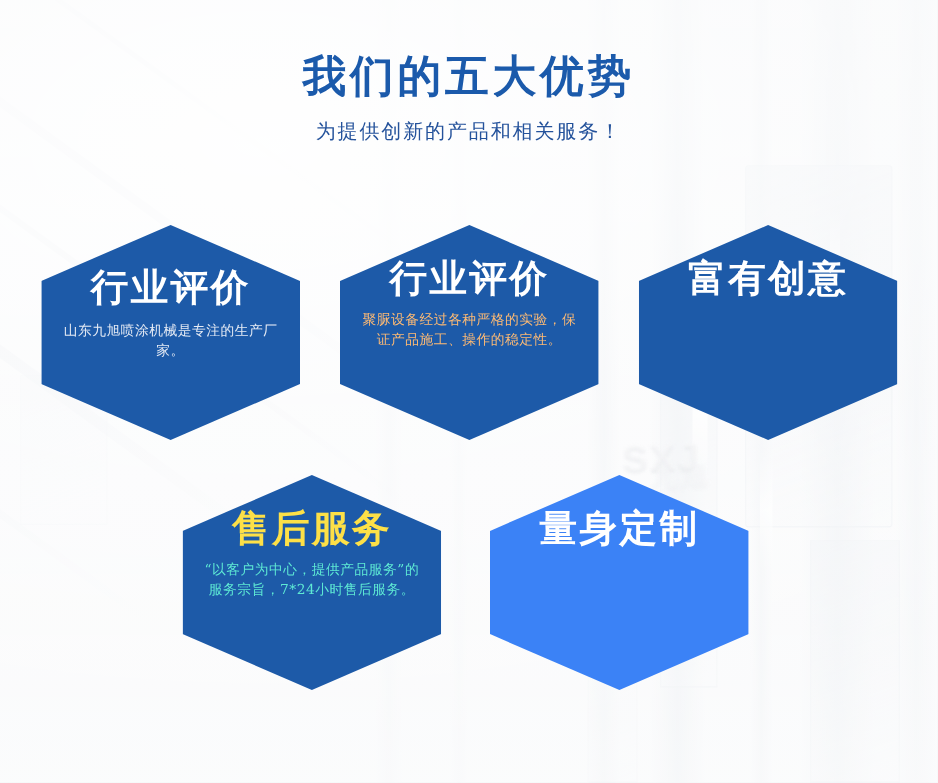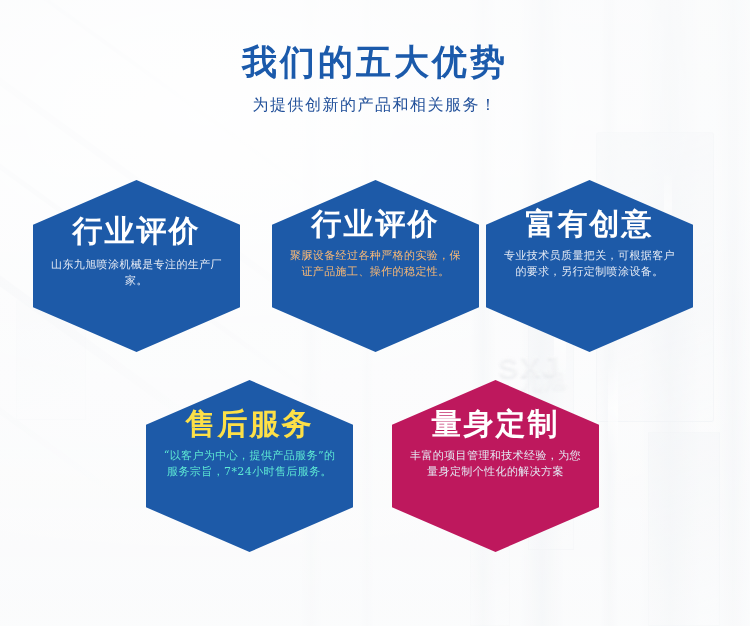--- a/index.html
+++ b/index.html
@@ -136,21 +136,21 @@
     font-family:"DejaVu Serif","Liberation Serif",serif;
     font-size:11px;
     line-height:1.42;
     color:#e4eaf4;
     letter-spacing:.4px;
   }
 
   
   #hex1{ left:33px;  top:180px; width:207px; height:172px; }
   #hex2{ left:272px; top:180px; width:207px; height:172px; }
-  #hex3{ left:486px; top:180px; width:207px; height:172px; }
+  #hex3{ left:511px; top:180px; width:207px; height:172px; }
   
   #hex4{ left:146px; top:380px; width:207px; height:172px; }
   #hex5{ left:392px; top:380px; width:207px; height:172px; }
 
   #hex1 .hex-inner{ padding-top:36px; }
   #hex1 .hex-body{ margin-top:11px; }
   #hex2 .hex-inner{ padding-top:29px; }
   #hex2 .hex-body{ margin-top:9px; }
   #hex3 .hex-inner{ padding-top:29px; }
   #hex3 .hex-body{ margin-top:9px; }
@@ -213,31 +213,29 @@
   <div class="hex" id="hex2" style="background: rgb(29, 90, 168);">
     <div class="hex-inner">
       <div class="hex-title" style="color: rgb(255, 255, 255);">行业评价</div>
       <div class="hex-body" style="color: #fdba74;">聚脲设备经过各种严格的实验，保证产品施工、操作的稳定性。</div>
     </div>
   </div>
 
   <div class="hex" id="hex3" style="background: rgb(29, 90, 168);">
     <div class="hex-inner">
       <div class="hex-title" style="color: rgb(255, 255, 255);">富有创意</div>
-      <div class="hex-body" style="color: rgb(228, 234, 244);">专业技术员质量把关，可根据客户的要求，另行定制喷涂设备。</div>
     </div>
   </div>
 
   <div class="hex" id="hex4" style="background: rgb(29, 90, 168);">
     <div class="hex-inner">
       <div class="hex-title" style="color: #fde047;">售后服务</div>
       <div class="hex-body" style="color: #5eead4;">“以客户为中心，提供产品服务”的服务宗旨，7*24小时售后服务。</div>
     </div>
   </div>
 
-  <div class="hex" id="hex5" style="background: #be185d;">
+  <div class="hex" id="hex5" style="background: #3b82f6;">
     <div class="hex-inner">
       <div class="hex-title" style="color: rgb(255, 255, 255);">量身定制</div>
-      <div class="hex-body" style="color: rgb(228, 234, 244);">丰富的项目管理和技术经验，为您量身定制个性化的解决方案</div>
     </div>
   </div>
 
 </div>
 
 </body></html>

